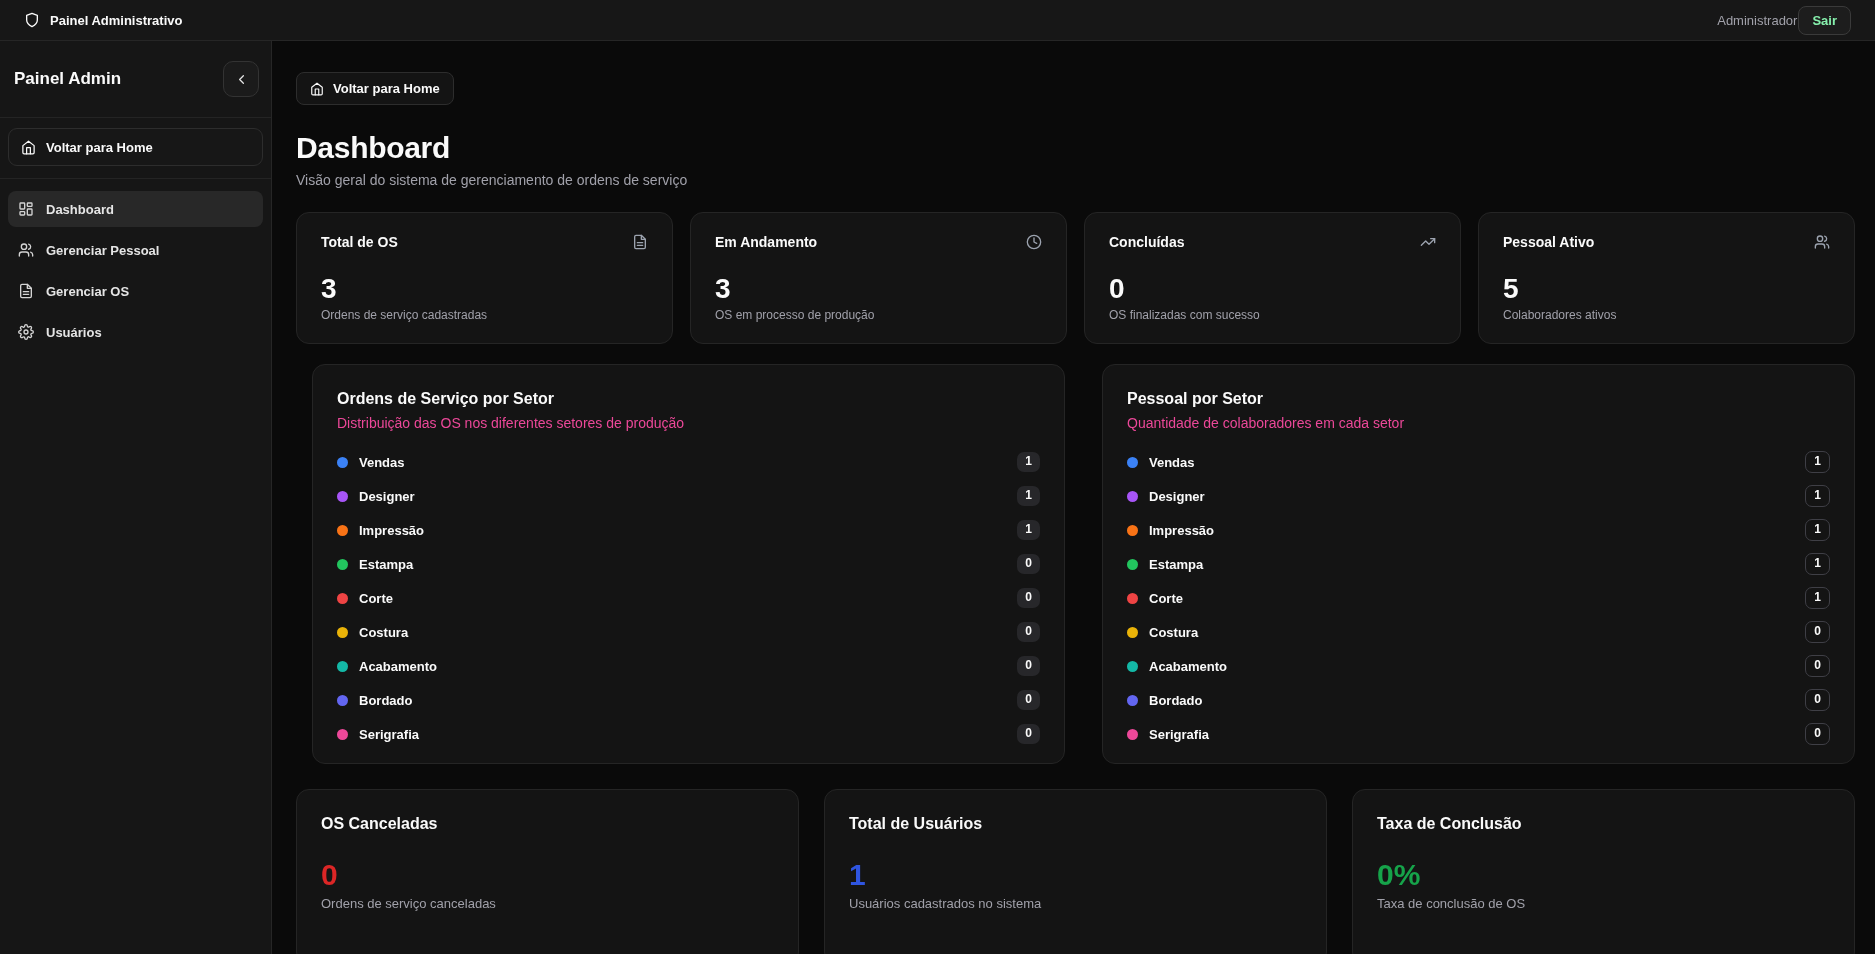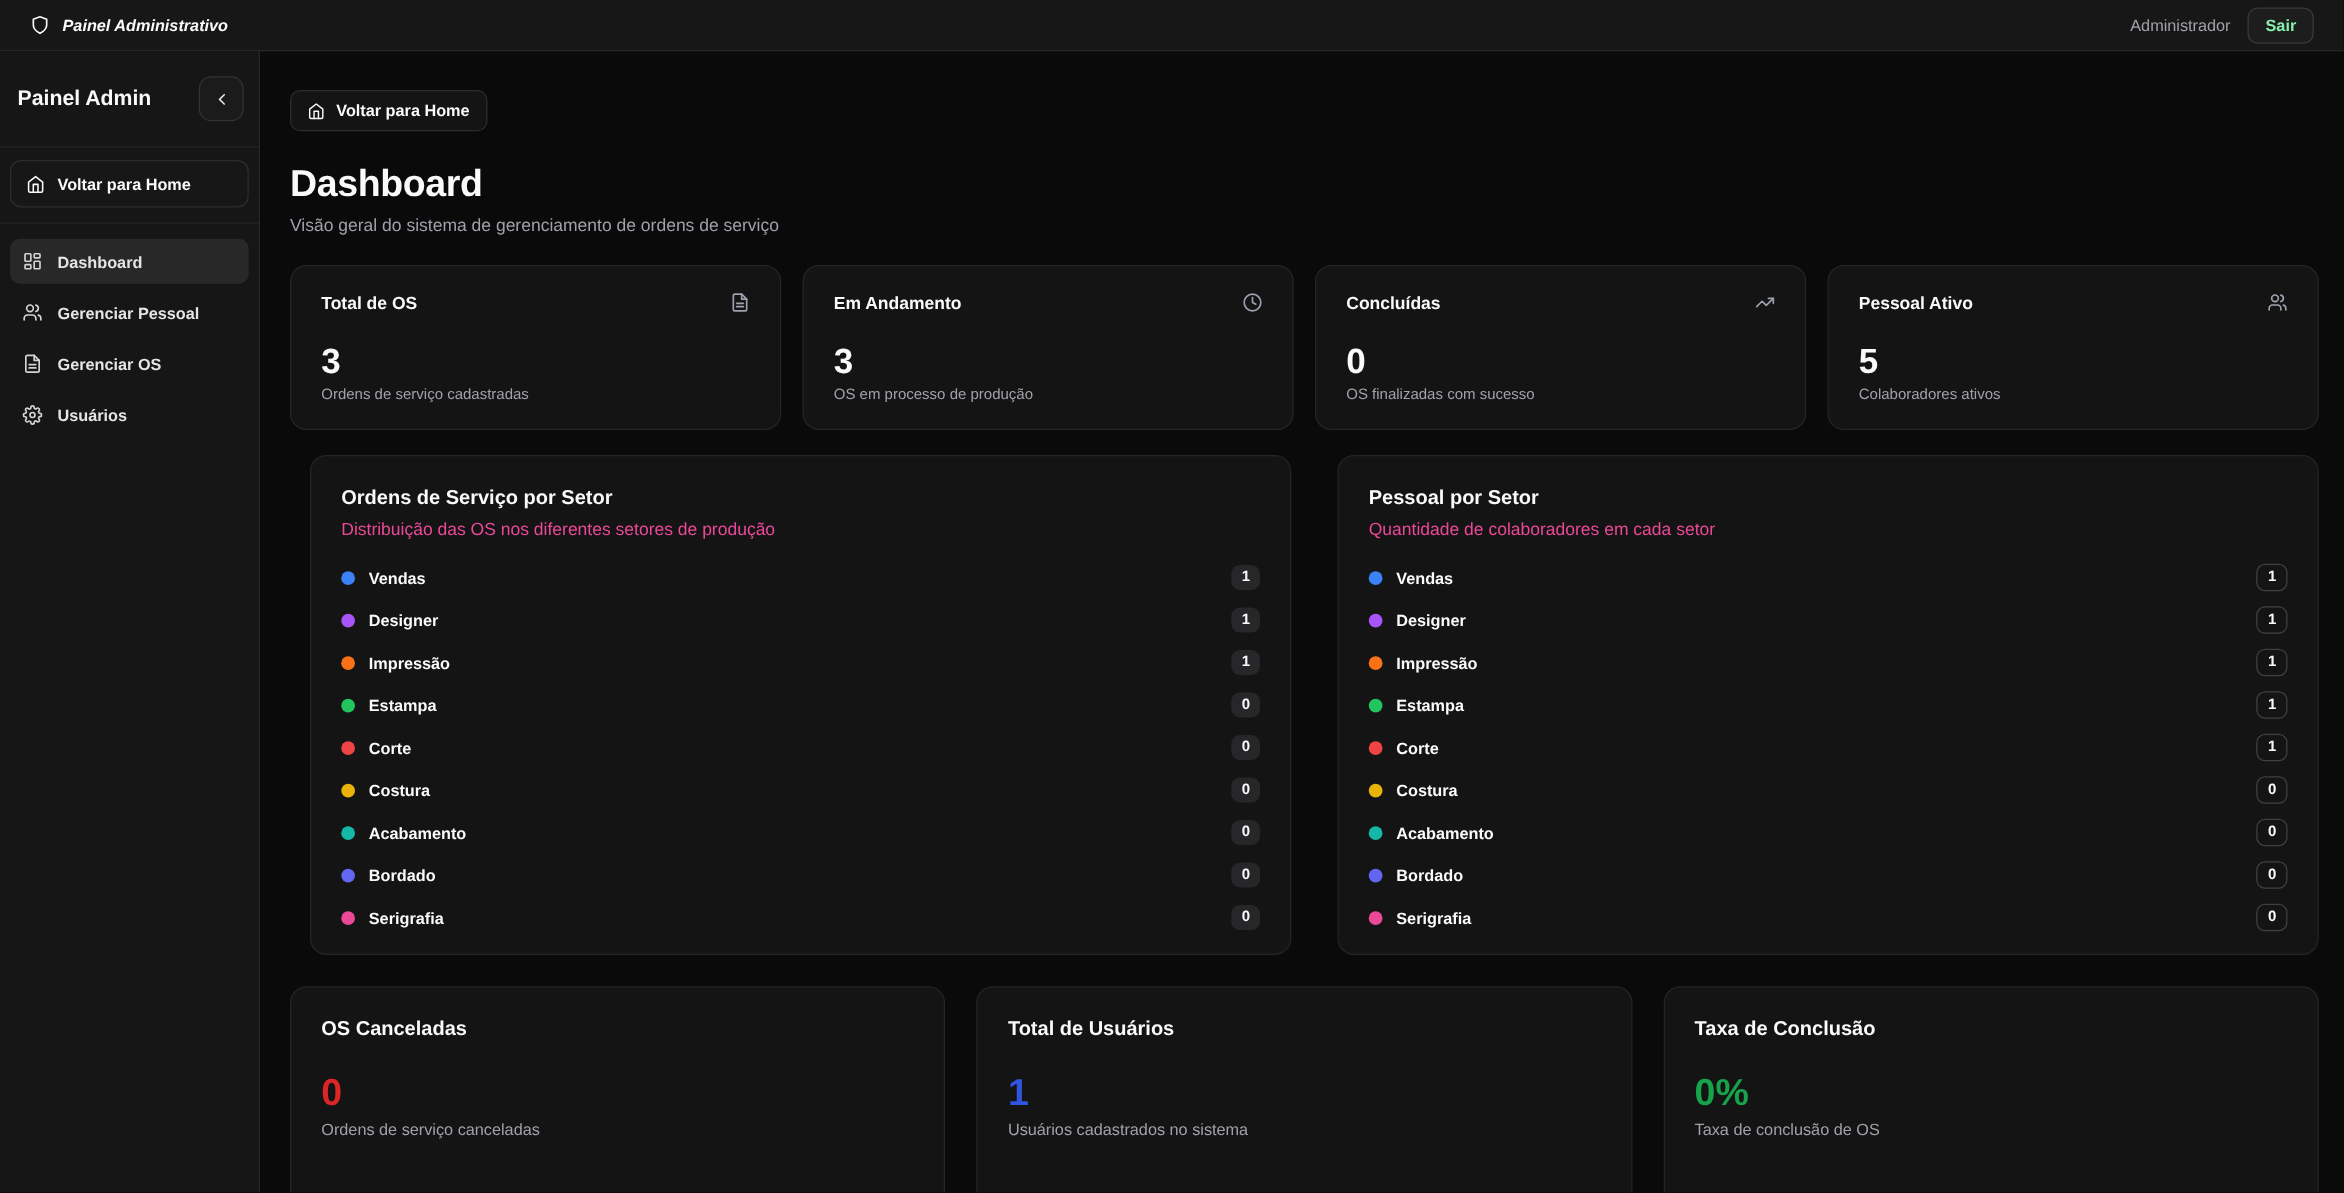--- a/index.html
+++ b/index.html
@@ -16,41 +16,41 @@
   .topbar {
     height: 41px;
     background: #171717;
     border-bottom: 1px solid #262626;
     display: flex;
     align-items: center;
     justify-content: space-between;
     padding: 0 24px;
   }
   .topbar-left { display: flex; align-items: center; gap: 10px; }
-  .topbar-title { font-size: 13px; font-weight: 700; font-style: italic; }
-  .topbar-right { display: flex; align-items: center; gap: 14px; }
+  .topbar-title { font-size: 13px; font-weight: 700; }
+  .topbar-right { display: flex; align-items: center; gap: 1px; }
   .topbar-user { font-size: 13px; color: #a1a1aa; }
   .logout-btn {
     background: #1d1d1d;
     border: 1px solid #3a3a3a;
     color: #86efac;
     font-family: inherit;
     font-size: 13px;
     font-weight: 700;
     padding: 6px 13px;
     border-radius: 8px;
     cursor: pointer;
   }
 
   
   .shell { display: flex; height: 913px; }
 
   
   .sidebar {
-    width: 208px;
+    width: 272px;
     background: #161616;
     border-right: 1px solid #262626;
     flex-shrink: 0;
     display: flex;
     flex-direction: column;
   }
   .sidebar-header {
     display: flex;
     align-items: center;
     justify-content: space-between;

